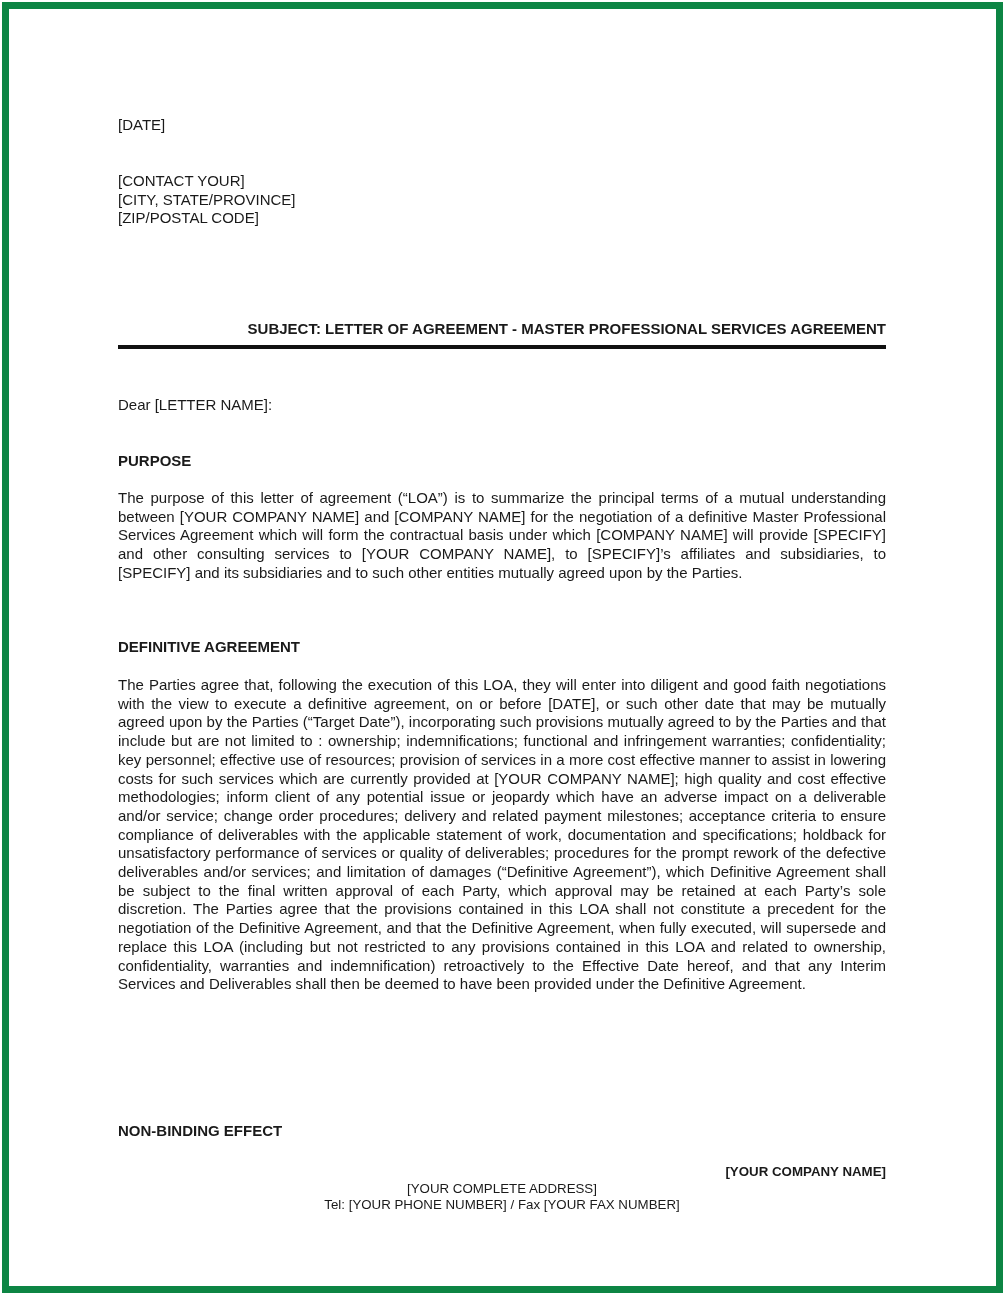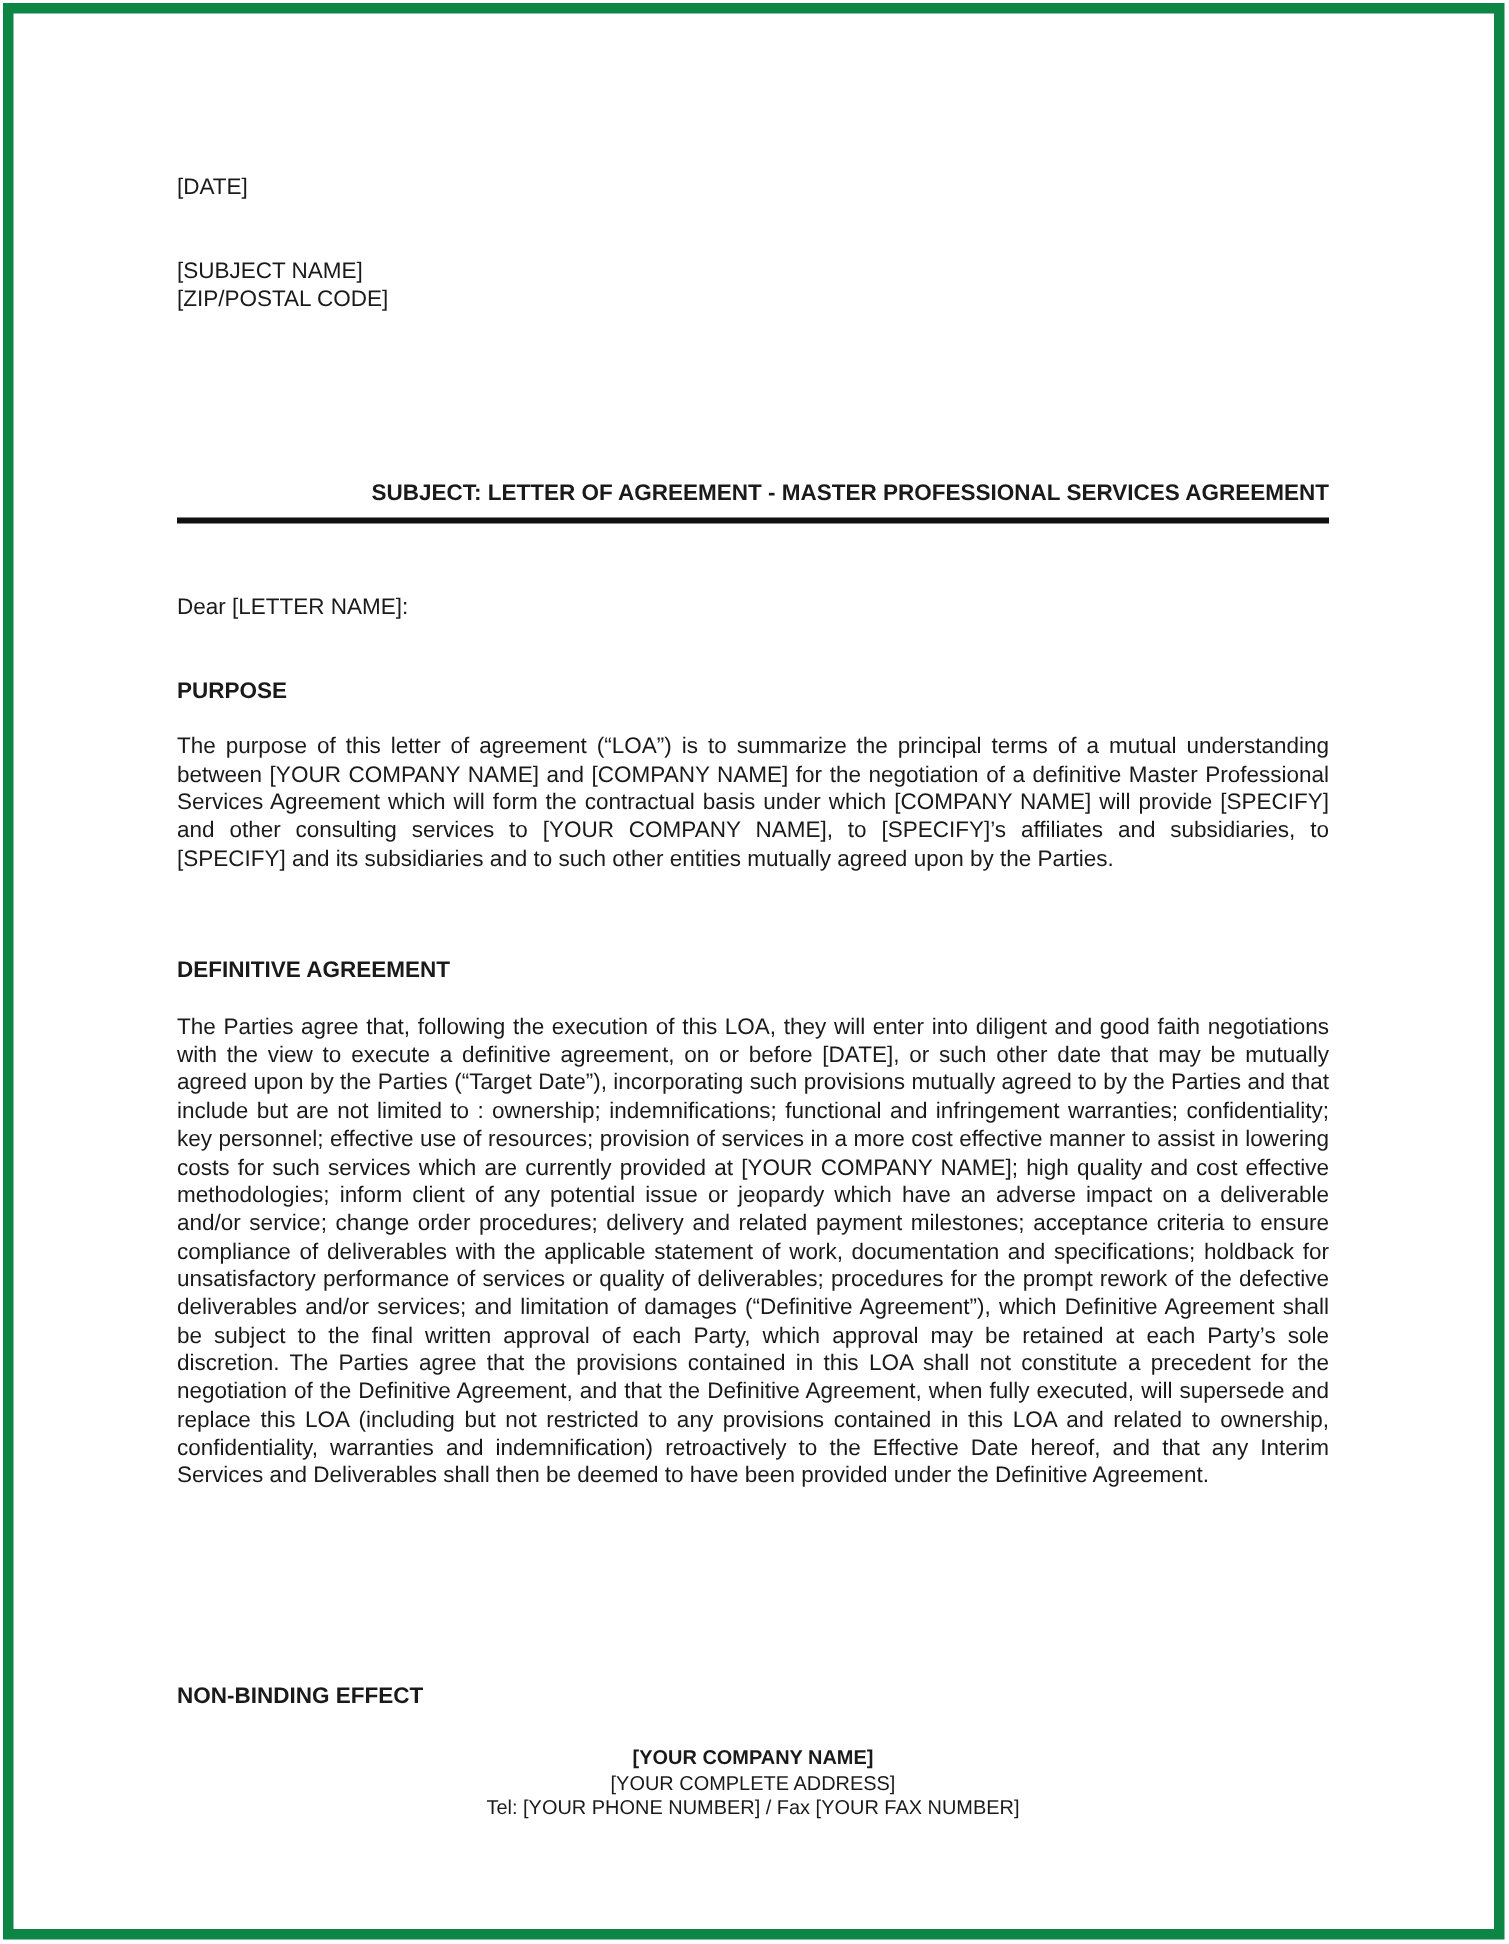--- a/index.html
+++ b/index.html
@@ -45,33 +45,34 @@
   .h-definitive   { top: 638px; }
   .p-definitive   { top: 676px; text-align: justify; text-justify: inter-word; }
   .h-nonbinding   { top: 1122px; }
 
   .footer {
     top: 1164px;
     text-align: center;
     font-size: 13.3px;
     line-height: 16.7px;
   }
-  .footer .company { font-weight: bold; }
+  .footer .company { font-weight: bold; text-align: right; }
 </style>
 </head>
 <body>
 
 <div class="page-frame"></div>
 
 <div class="content">
 
   <div class="abs date-line">[DATE]</div>
 
   <div class="abs recipient">
-    <div>[SUBJECT NAME]</div>
+    <div>[CONTACT YOUR]</div>
+    <div>[CITY, STATE/PROVINCE]</div>
     <div>[ZIP/POSTAL CODE]</div>
   </div>
 
   <div class="abs subject-line">SUBJECT: LETTER OF AGREEMENT - MASTER PROFESSIONAL SERVICES AGREEMENT</div>
 
   <div class="abs subject-rule"></div>
 
   <div class="abs salutation">Dear [LETTER NAME]:</div>
 
   <div class="abs heading h-purpose">PURPOSE</div>

